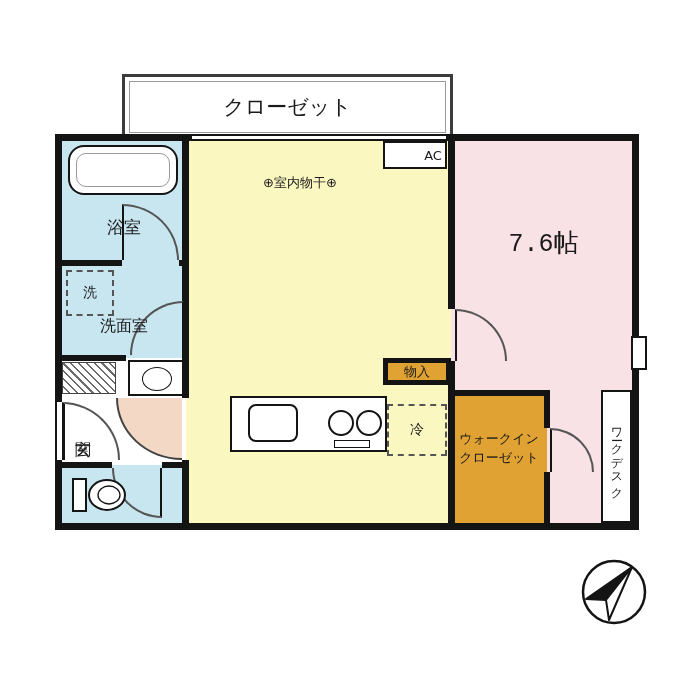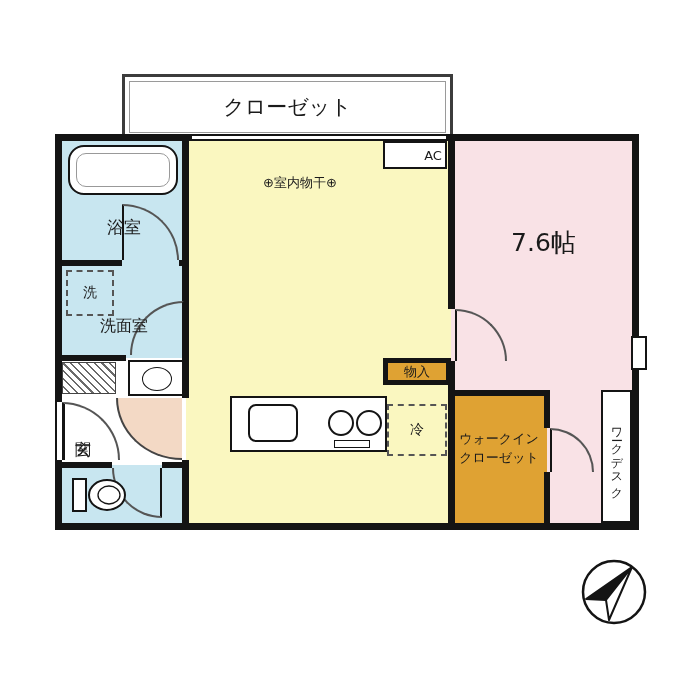--- a/index.html
+++ b/index.html
@@ -98,21 +98,21 @@
   </div>
 
   <div class="abs center" style="left:601px;top:390px;width:31px;height:133px;background:#fff;border:2px solid #141414;">
     <span class="vtext" style="font-size:12px;letter-spacing:1px;">ワークデスク</span>
   </div>
 
   <div class="lbl" style="left:230px;top:174px;width:140px;font-size:13px;">⊕室内物干⊕</div>
 
 
   <div class="lbl" style="left:455px;top:218px;width:177px;">
-    <div style="font-size:25px;margin-top:8px;">7.6帖</div>
+    <div style="font-size:25px;margin-top:8px;font-family:Liberation Mono, monospace;">7.6帖</div>
   </div>
 
   <div class="lbl" style="left:62px;top:316px;width:124px;font-size:16px;">洗面室</div>
   <div class="lbl" style="left:62px;top:216px;width:124px;font-size:17px;">浴室</div>
   <div class="lbl vtext" style="left:72px;top:400px;height:58px;font-size:16px;">玄関</div>
 
   <div class="lbl" style="left:451px;top:430px;width:96px;line-height:1.45;">
     <div style="font-size:13px;">ウォークイン</div>
     <div style="font-size:13px;">クローゼット</div>
   </div>

